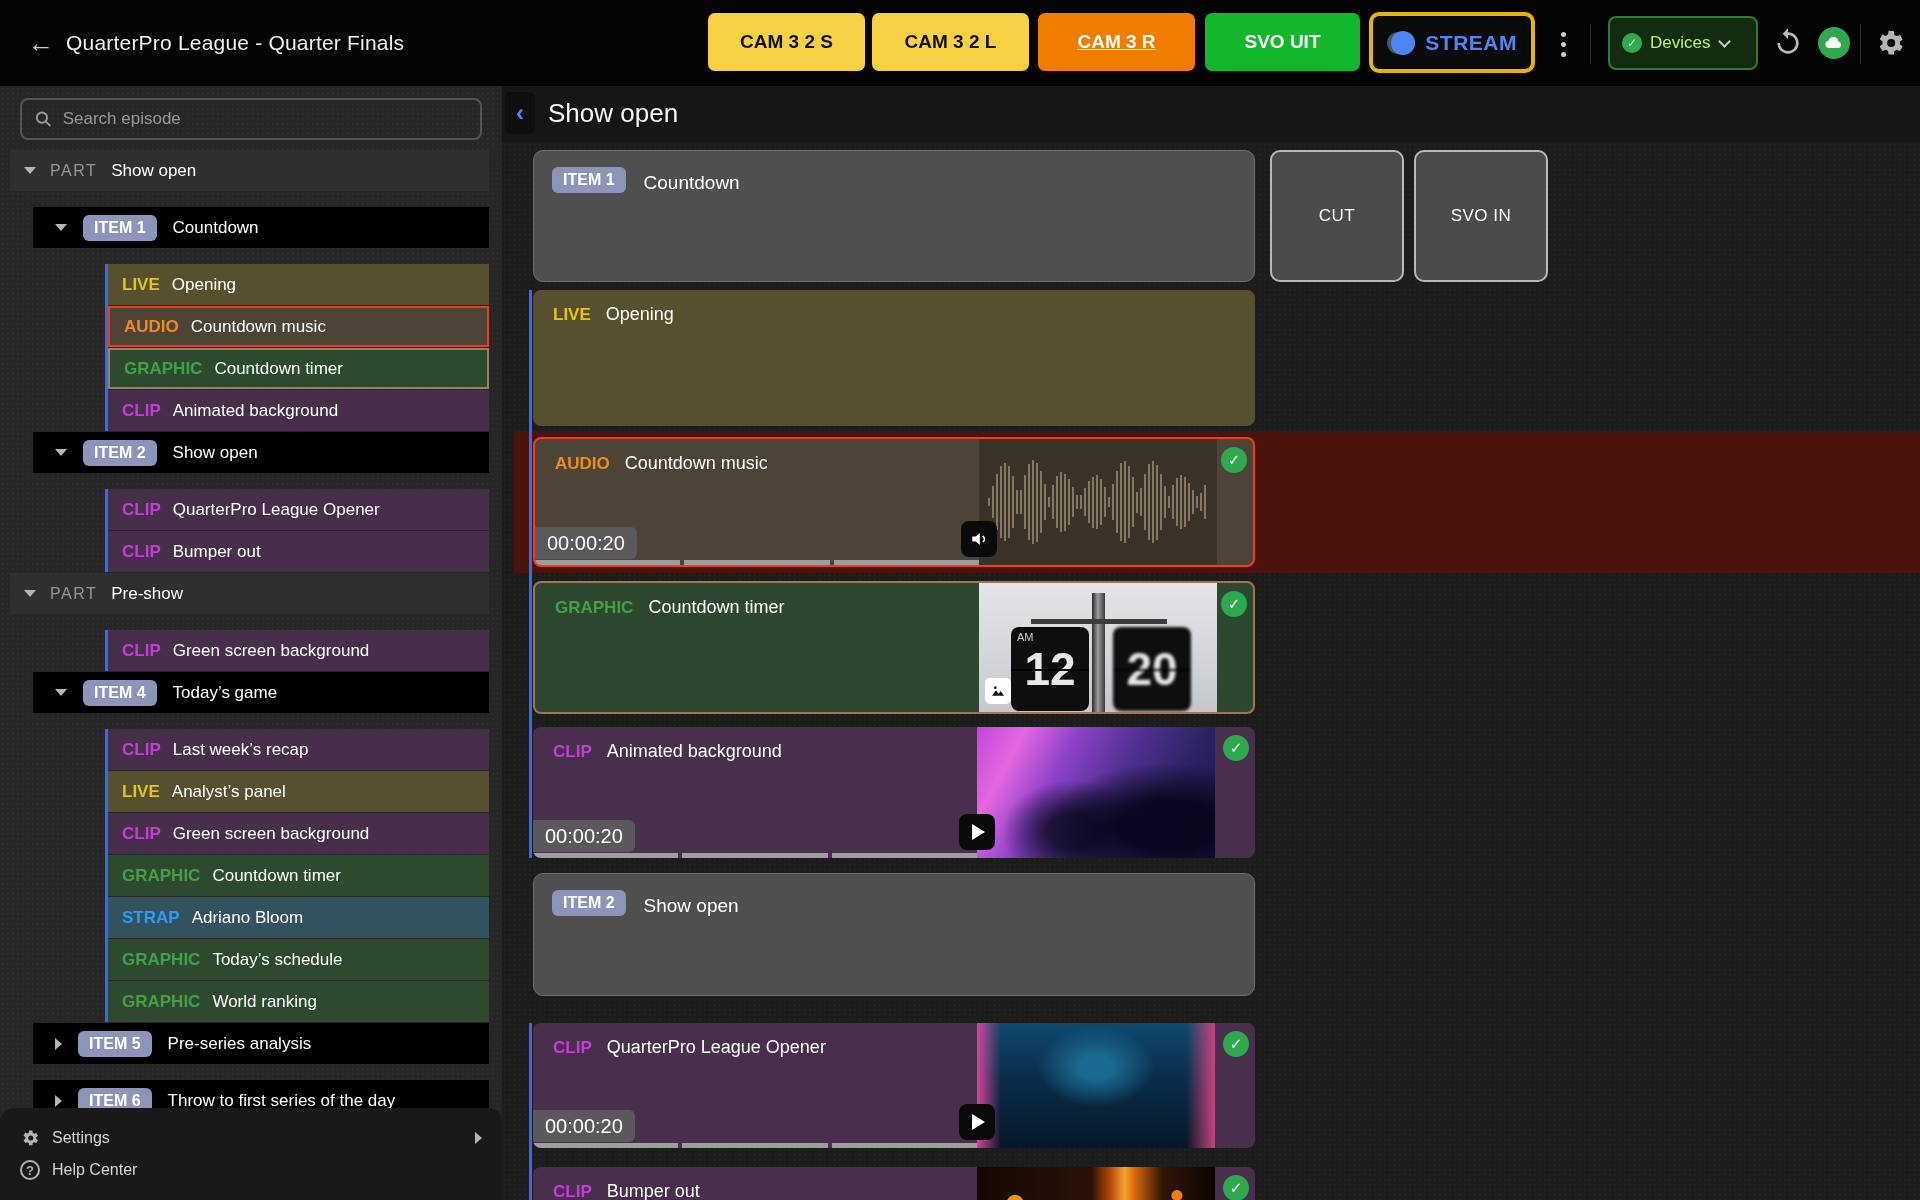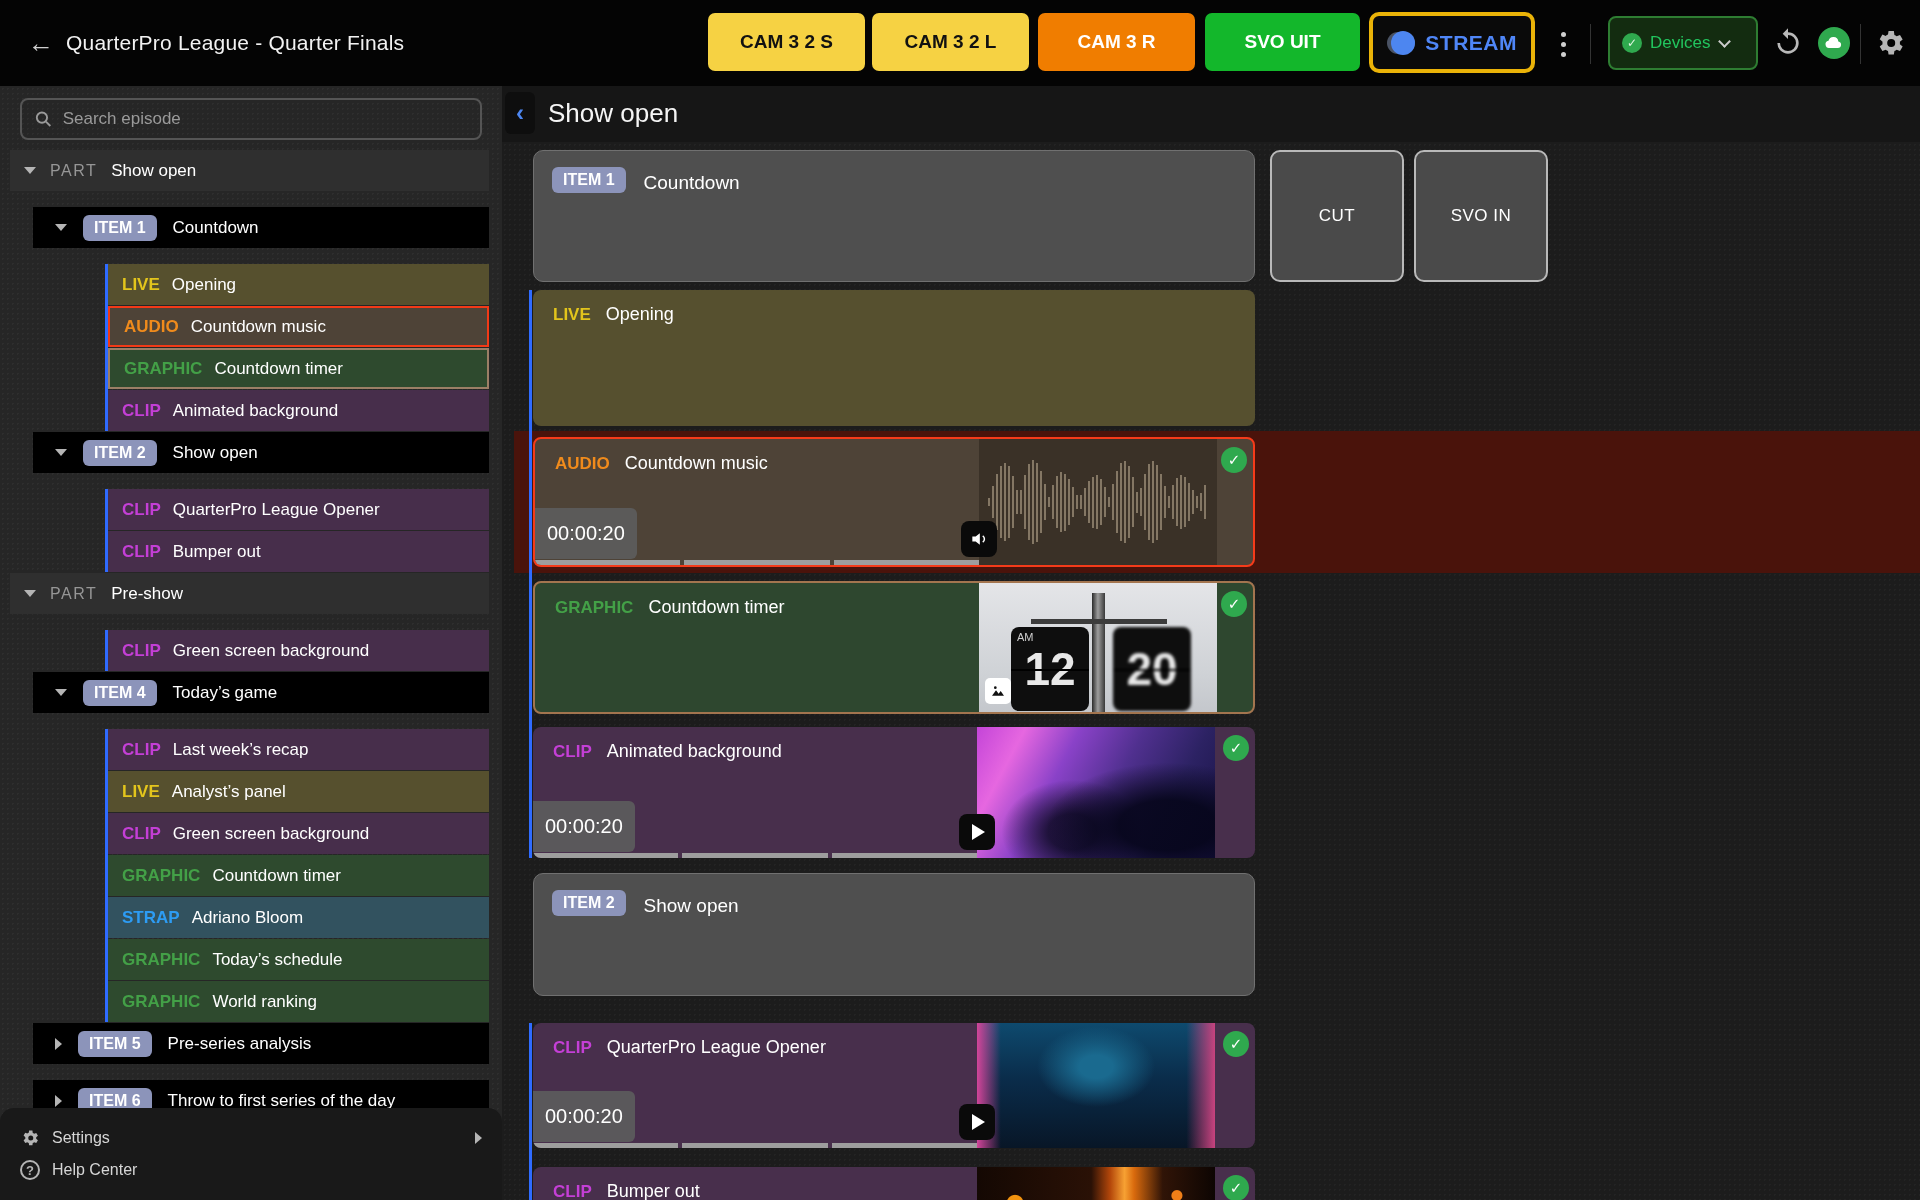--- a/index.html
+++ b/index.html
@@ -7,36 +7,36 @@
     font-family:"Liberation Sans", sans-serif; color:#fff; }
 
   
   .topbar { position:relative; height:86px; background:#040404; }
   .back-arrow { position:absolute; left:28px; top:28px; font-size:26px; color:#cfcfcf; cursor:pointer; }
   .app-title { position:absolute; left:66px; top:31px; font-size:21px; color:#f2f2f2; letter-spacing:.2px; }
   .cam-btn { position:absolute; top:13px; height:58px; border-radius:7px; border:none;
     font-weight:bold; font-size:19px; text-align:center; line-height:58px; cursor:pointer; }
   .cam-s { left:708px; width:157px; background:#f6d243; color:#111; }
   .cam-l { left:872px; width:157px; background:#f6d243; color:#111; }
-  .cam-r { left:1038px; width:157px; background:#f07d00; color:#fff; }
+  .cam-r { left:1038px; width:157px; background:#f07d00; color:#fff;text-decoration:underline; }
   .svo-uit { left:1205px; width:155px; background:#13b72b; color:#fff; }
   .stream-box { position:absolute; left:1369px; top:12px; width:166px; height:61px; background:#0a0a0a;
     border:4px solid #eab308; border-radius:10px; display:flex; align-items:center; gap:10px; padding:0 14px; cursor:pointer; }
   .toggle-track { width:46px; height:22px; border-radius:12px; background:#4a5364; position:relative; }
   .toggle-knob { position:absolute; right:0px; top:-1px; width:24px; height:24px; border-radius:50%; background:#4d86f0; }
   .stream-label { color:#4f86f7; font-weight:bold; font-size:21px; letter-spacing:.5px; }
   .kebab { position:absolute; left:1552px; top:26px; width:22px; height:36px; display:flex; flex-direction:column;
     align-items:center; justify-content:center; gap:5px; cursor:pointer; }
   .kebab i { width:5px; height:5px; border-radius:50%; background:#d0d0d0; }
   .tb-sep { position:absolute; top:24px; width:1px; height:40px; background:#333; }
   .devices-btn { position:absolute; left:1608px; top:16px; width:150px; height:54px; background:#132c10;
     border:2px solid #2e7d32; border-radius:8px; display:flex; align-items:center; gap:8px; padding:0 12px; cursor:pointer; }
   .dev-check { width:20px; height:20px; border-radius:50%; background:#2fa94e; color:#dff5e2; font-size:12px;
     display:flex; align-items:center; justify-content:center; font-family:"DejaVu Sans",sans-serif; }
-  .devices-label { font-size:17px; color:#22c55e; }
+  .devices-label { font-size:17px; color:#bef264; }
   .dev-chev { margin-left:2px; width:9px; height:9px; border-right:2px solid #ccc; border-bottom:2px solid #ccc;
     transform:rotate(45deg); margin-top:-4px; }
   .tb-icon { position:absolute; cursor:pointer; }
   .cloud-badge { width:32px; height:32px; border-radius:50%; background:#2fa94e; display:flex; align-items:center; justify-content:center; }
 
   
   .shell { display:flex; height:1114px;justify-content:space-between; }
 
   
   .sidebar { position:relative; width:502px; background:#262626; flex:none;
@@ -94,21 +94,21 @@
     border:2px solid #b9b9b9; border-radius:10px; color:#fff; font-size:17px; letter-spacing:.5px;
     display:flex; align-items:center; justify-content:center; cursor:pointer; }
 
   .cue-card { position:absolute; left:31px; width:722px; border-radius:8px; overflow:hidden; cursor:pointer; }
   .cue-head { position:absolute; top:14px; left:20px; display:flex; gap:15px; align-items:baseline; z-index:3; }
   .cue-title { font-size:18px; color:#fff; }
   .thumb { position:absolute; left:444px; top:0; width:238px; height:100%; z-index:1; }
   .check { position:absolute; top:8px; right:6px; width:26px; height:26px; border-radius:50%; background:#2fa94e;
     color:#fff; font-size:15px; display:flex; align-items:center; justify-content:center; z-index:4;
     font-family:"DejaVu Sans",sans-serif; }
-  .duration { position:absolute; left:0; bottom:6px; height:51px; background:rgba(92,92,92,.92); color:#fff;
+  .duration { position:absolute; left:0; bottom:6px; height:32px; background:rgba(92,92,92,.92); color:#fff;
     font-size:20px; display:flex; align-items:center; padding:0 12px; border-radius:0 6px 6px 0; z-index:3; }
   .segs { position:absolute; left:0; bottom:0; width:444px; height:5px; display:flex; gap:4px; z-index:2; }
   .segs i { flex:1; background:#9e9e9e; }
   .media-btn { position:absolute; left:426px; bottom:8px; width:36px; height:36px; background:#0a0a0a;
     border-radius:8px; display:flex; align-items:center; justify-content:center; z-index:4; cursor:pointer; }
   .play-tri { width:0; height:0; border-top:8px solid transparent; border-bottom:8px solid transparent;
     border-left:13px solid #fff; margin-left:3px; }
 
   .card-live { background:#56502f; }
   .card-audio { background:#4e4337; border:2px solid #f53b1a; }

